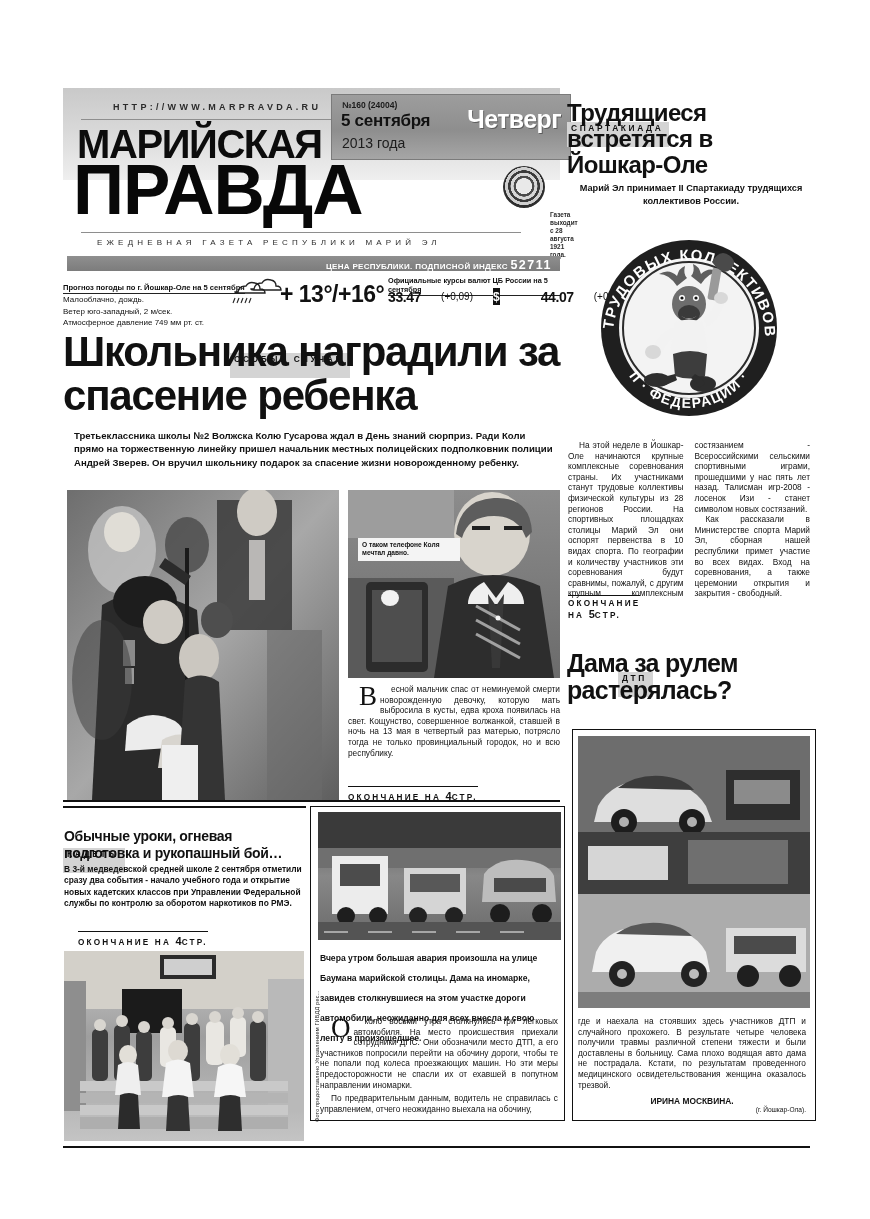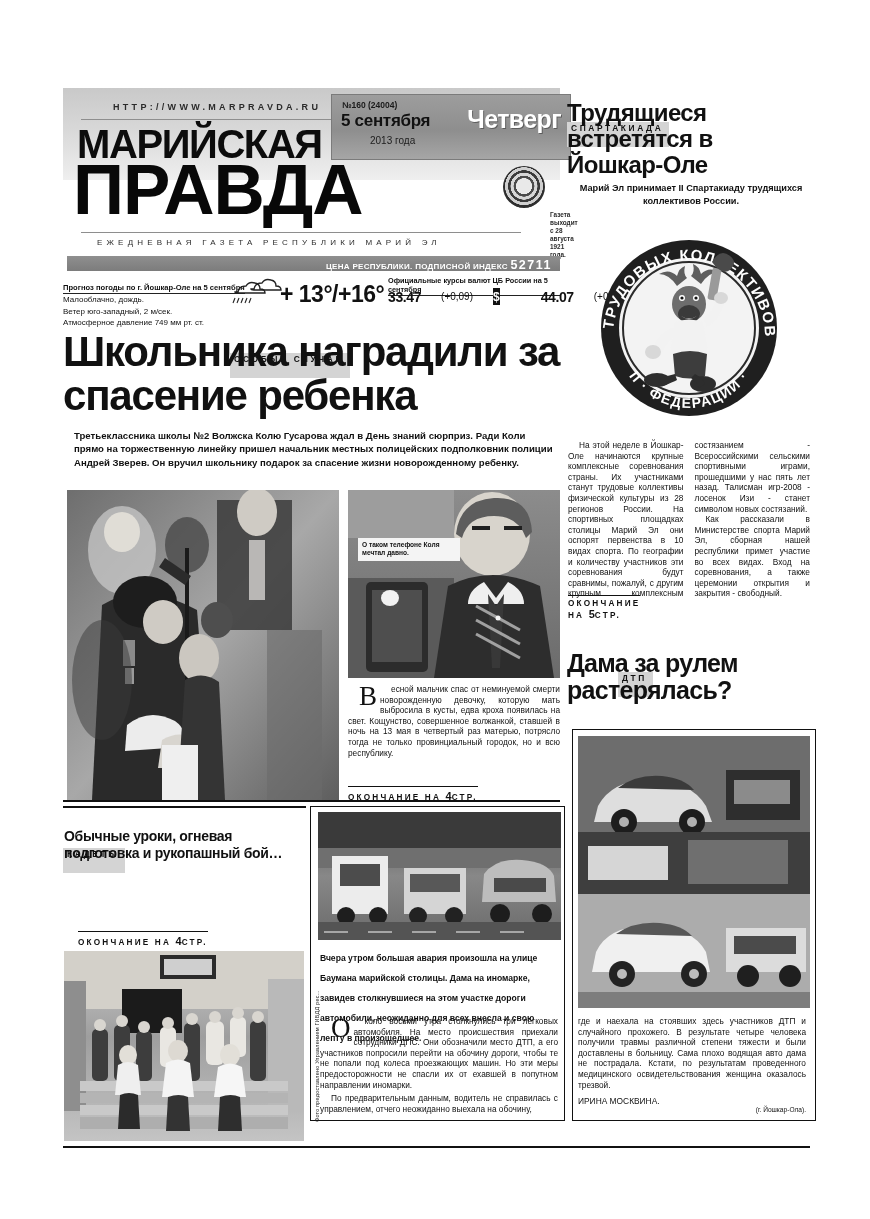--- a/index.html
+++ b/index.html
@@ -17,21 +17,21 @@
   #mast-grad{position:absolute;left:0;top:0;width:497px;height:92px;
      background:linear-gradient(180deg,#c9c9c9 0%,#d8d8d8 45%,#efefef 100%);}
   #mast-url{position:absolute;left:50px;top:14px;font-size:9px;font-weight:bold;
      letter-spacing:3.3px;color:#2b2b2b;}
   #mast-rule1{position:absolute;left:18px;top:31px;width:440px;height:1px;background:#8e8e8e;}
   #dateblock{position:absolute;left:268px;top:6px;width:240px;height:66px;
      background:linear-gradient(180deg,#9d9d9d 0%,#8e8e8e 55%,#a6a6a6 100%);
      border:1px solid #7b7b7b;box-sizing:border-box;}
   #issue-no{position:absolute;left:10px;top:5px;font-size:8.5px;color:#1a1a1a;font-weight:bold;}
   #issue-day{position:absolute;left:9px;top:16px;font-size:17px;font-weight:bold;color:#111;letter-spacing:-0.3px;}
-  #issue-year{position:absolute;left:10px;top:40px;font-size:10px;color:#1d1d1d;margin-left:28px;}
+  #issue-year{position:absolute;left:10px;top:40px;font-size:14px;color:#1d1d1d;}
   #issue-wd{position:absolute;right:9px;top:10px;font-size:25px;font-weight:bold;color:#fff;letter-spacing:-0.6px;
      text-shadow:1px 1px 0 #5d5d5d;}
   #title-top{position:absolute;left:14px;top:36px;font-size:40px;font-weight:bold;color:#0c0c0c;
      letter-spacing:-1.4px;line-height:40px;}
   #title-main{position:absolute;left:10px;top:66px;font-size:71px;font-weight:bold;color:#080808;
      letter-spacing:-1px;line-height:72px;}
   #mast-seal{position:absolute;left:440px;top:78px;width:42px;height:42px;border-radius:50%;
      background:radial-gradient(circle at 50% 48%, #e9e9e9 0 26%, #4a4a4a 27% 34%, #d6d6d6 35% 44%,
      #3a3a3a 45% 52%, #cfcfcf 53% 62%, #2e2e2e 63% 72%, #d2d2d2 73% 82%, #333 83% 100%);}
   #seal-note{position:absolute;left:487px;top:123px;font-size:6.4px;line-height:8px;color:#2b2b2b;font-weight:bold;}
@@ -94,21 +94,21 @@
   #sp-kick{left:567px;top:86px;}
   #sp-h{left:567px;top:100px;width:245px;font-size:24px;font-weight:bold;line-height:26px;letter-spacing:-0.6px;}
   #sp-deck{left:572px;top:182px;width:238px;font-size:9.2px;font-weight:bold;line-height:12.5px;text-align:center;}
   #sp-logo{left:569px;top:228px;width:240px;height:196px;}
   #sp-body{left:568px;top:440px;width:242px;column-count:2;column-gap:11px;}
   #sp-cont{left:568px;top:590px;}
 
   #dtp-kick{left:618px;top:636px;}
   #dtp-h{left:567px;top:650px;width:246px;font-size:25px;font-weight:bold;line-height:27px;letter-spacing:-0.7px;}
   #dtp-rbody{left:578px;top:1016px;width:228px;}
-  #dtp-sign{left:578px;top:1096px;width:228px;text-align:left;font-size:8.4px;font-weight:normal;}
+  #dtp-sign{left:578px;top:1096px;width:228px;text-align:center;font-size:8.4px;font-weight:bold;}
   #dtp-city{left:578px;top:1106px;width:228px;text-align:right;font-size:6.6px;}
   #dtp-frame{left:572px;top:729px;width:244px;height:392px;border:1.5px solid #111;box-sizing:border-box;}
 
   
   #kd-rule{left:63px;top:806px;width:243px;height:2px;}
   #kd-kick{left:63px;top:812px;}
   #kd-h{left:64px;top:828px;width:245px;font-size:14px;font-weight:bold;line-height:16.5px;letter-spacing:-0.3px;}
   #kd-deck{left:64px;top:864px;width:243px;font-size:8.4px;font-weight:bold;line-height:11.4px;}
   #kd-cont{left:78px;top:926px;}
 
@@ -380,20 +380,21 @@
     <p style="text-indent:0">где и наехала на стоявших здесь участников ДТП и случайного прохожего. В результате четыре человека получили травмы различной степени тяжести и были доставлены в больницу. Сама плохо водящая авто дама не пострадала. Кстати, по результатам проведенного медицинского освидетельствования женщина оказалось трезвой.</p>
   </div>
   <div class="abs" id="dtp-sign">ИРИНА МОСКВИНА.</div>
   <div class="abs" id="dtp-city">(г. Йошкар-Ола).</div>
 
   <div class="abs rule" id="kd-rule"></div>
   <div class="abs" id="kd-kick">
     <span class="kicker">КАДЕТЫ</span>
   </div>
   <div class="abs" id="kd-h">Обычные уроки, огневая подготовка и рукопашный бой…</div>
+  <div class="abs" id="kd-deck">В 3-й медведевской средней школе 2 сентября отметили сразу два события - начало учебного года и открытие новых кадетских классов при Управлении Федеральной службы по контролю за оборотом наркотиков по РМЭ.</div>
   <div class="abs" id="kd-cont">
     <span class="cont">
       <span>ОКОНЧАНИЕ НА</span>
       <b class="pg">4</b><span>СТР.</span>
     </span>
   </div>
 
   <div class="photo" id="ph-cadets">
     <svg class="ph-grain" viewBox="0 0 240 190" preserveAspectRatio="none">
       <defs>

